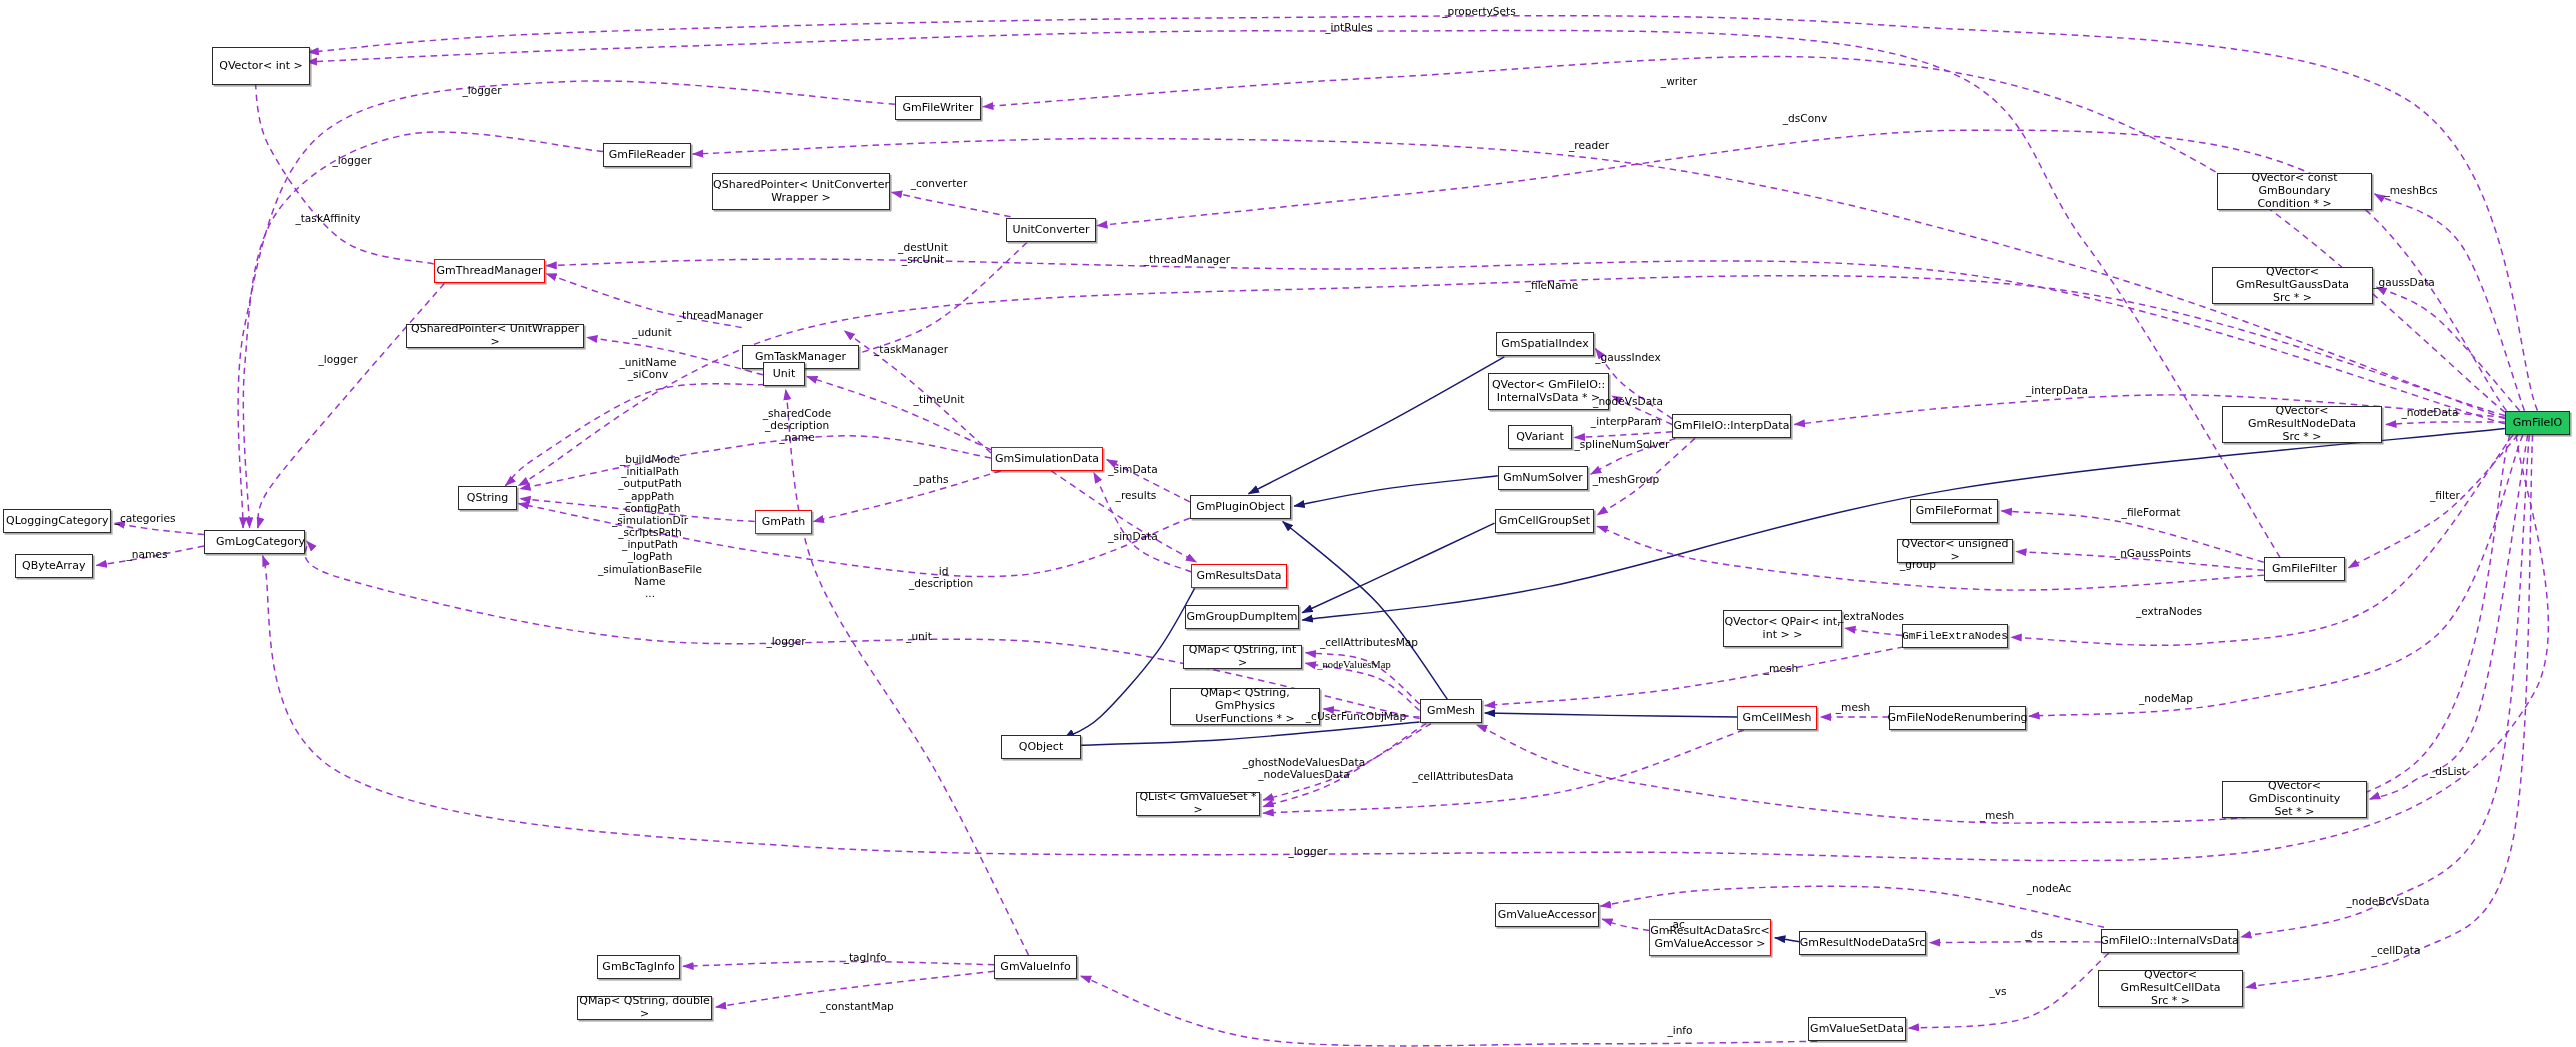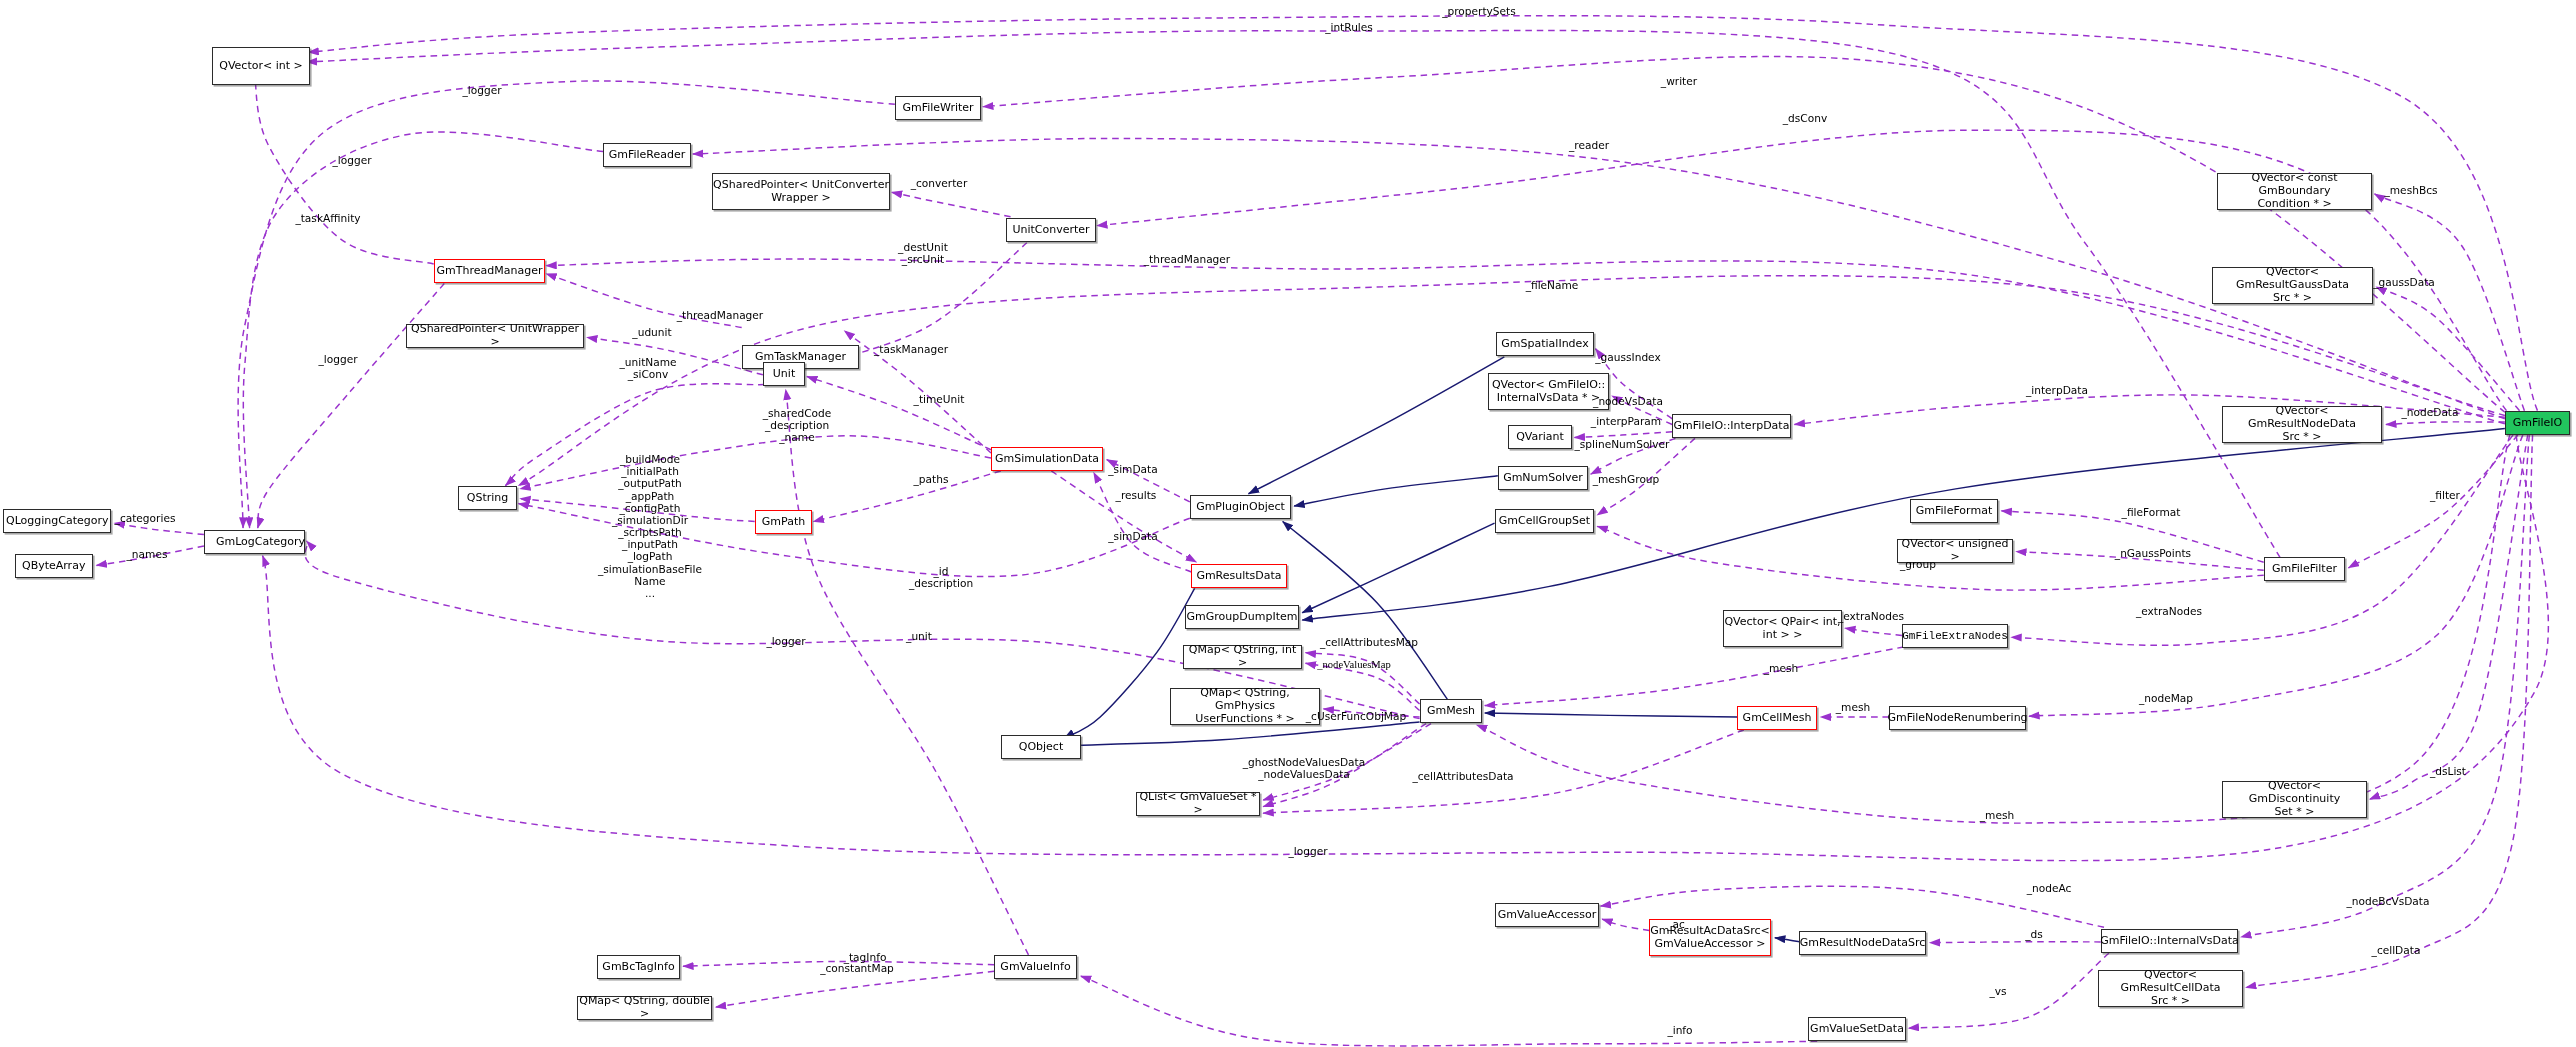--- a/index.html
+++ b/index.html
@@ -259,20 +259,20 @@
       <div class="edge-label" style="left: 1369px; top: 642px;">_cellAttributesMap</div>
       <div class="edge-label" style="left: 1354px; top: 665px; font-family: Liberation Serif, serif;">_nodeValuesMap</div>
       <div class="edge-label" style="left: 1356px; top: 716px;">_cUserFuncObjMap</div>
       <div class="edge-label" style="left: 1304px; top: 768px;">_ghostNodeValuesData
 _nodeValuesData</div>
       <div class="edge-label" style="left: 1463px; top: 776px;">_cellAttributesData</div>
       <div class="edge-label" style="left: 2049px; top: 888px;">_nodeAc</div>
       <div class="edge-label" style="left: 1676px; top: 924px;">_ac</div>
       <div class="edge-label" style="left: 1680px; top: 1030px;">_info</div>
       <div class="edge-label" style="left: 865px; top: 957px;">_tagInfo</div>
-      <div class="edge-label" style="left: 857px; top: 968px;">_constantMap</div>
+      <div class="edge-label" style="left: 857px; top: 1006px;">_constantMap</div>
       <div class="edge-label" style="left: 2034px; top: 934px;">_ds</div>
       <div class="edge-label" style="left: 1998px; top: 991px;">_vs</div>
       <div class="edge-label" style="left: 2388px; top: 901px;">_nodeBcVsData</div>
       <div class="edge-label" style="left: 2396px; top: 950px;">_cellData</div>
     </div>
 </div>
 
 
 </body></html>

